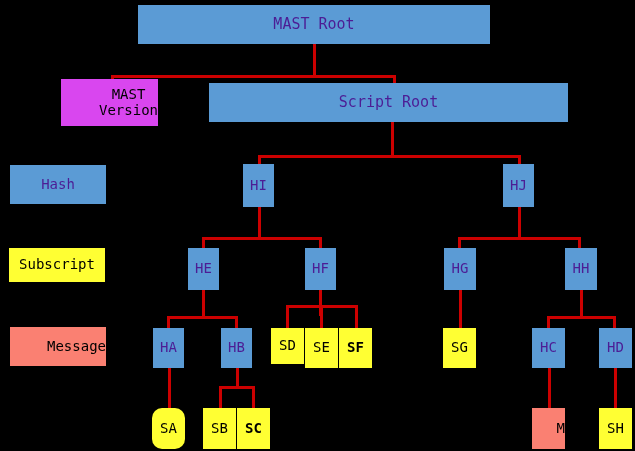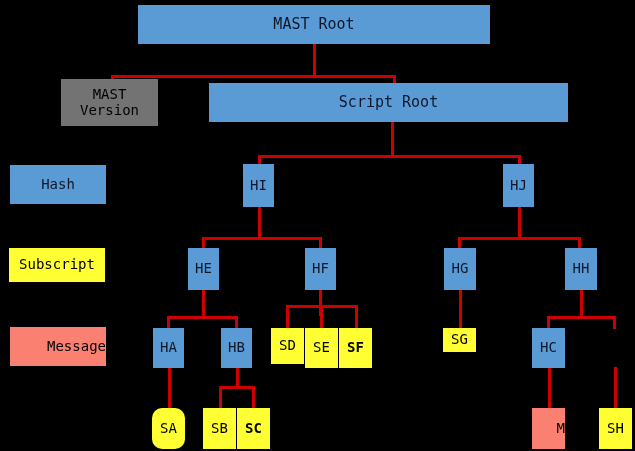--- a/index.html
+++ b/index.html
@@ -22,34 +22,35 @@
     display: flex;
     align-items: center;
     justify-content: center;
     text-align: center;
     line-height: 1.12;
     white-space: pre-line;
     z-index: 3;
   }
   .hash {
     background: #5b9bd5;
-    color: #0f172a;
+    color: #4c1d95;
   }
   .subscript {
     background: #ffff33;
     color: #000000;
   }
   .message {
     background: #fa8072;
     color: #000000;
     justify-content: flex-end;
   }
   .version {
-    background: #737373;
+    background: #d946ef;
     color: #000000;
+    justify-content: flex-end;
   }
   .big   { font-size: 15px; }
   .mid   { font-size: 14px; }
   .edge {
     position: absolute;
     background: #cc0000;
     z-index: 1;
   }
   .edge-h { height: 3px; }
   .edge-v { width: 3px; }
@@ -170,28 +171,31 @@
   </div>
 
   <div class="node subscript mid" style="left:305px; top:328px; width:33px; height:40px;">
     <span>SE</span>
   </div>
 
   <div class="node subscript mid" style="left:339px; top:328px; width:33px; height:40px;font-weight:bold;">
     <span>SF</span>
   </div>
 
-  <div class="node subscript mid" style="left:443px; top:328px; width:33px; height:24px;">
+  <div class="node subscript mid" style="left:443px; top:328px; width:33px; height:40px;">
     <span>SG</span>
   </div>
 
   <div class="node hash mid" style="left:532px; top:328px; width:33px; height:40px;">
     <span>HC</span>
   </div>
 
+  <div class="node hash mid" style="left:599px; top:328px; width:33px; height:40px;">
+    <span>HD</span>
+  </div>
 
   <div class="node subscript mid" style="left:152px; top:408px; width:33px; height:41px;border-radius:10px;">
     <span>SA</span>
   </div>
 
   <div class="node subscript mid" style="left:203px; top:408px; width:33px; height:41px;">
     <span>SB</span>
   </div>
 
   <div class="node subscript mid" style="left:237px; top:408px; width:33px; height:41px;font-weight:bold;">

